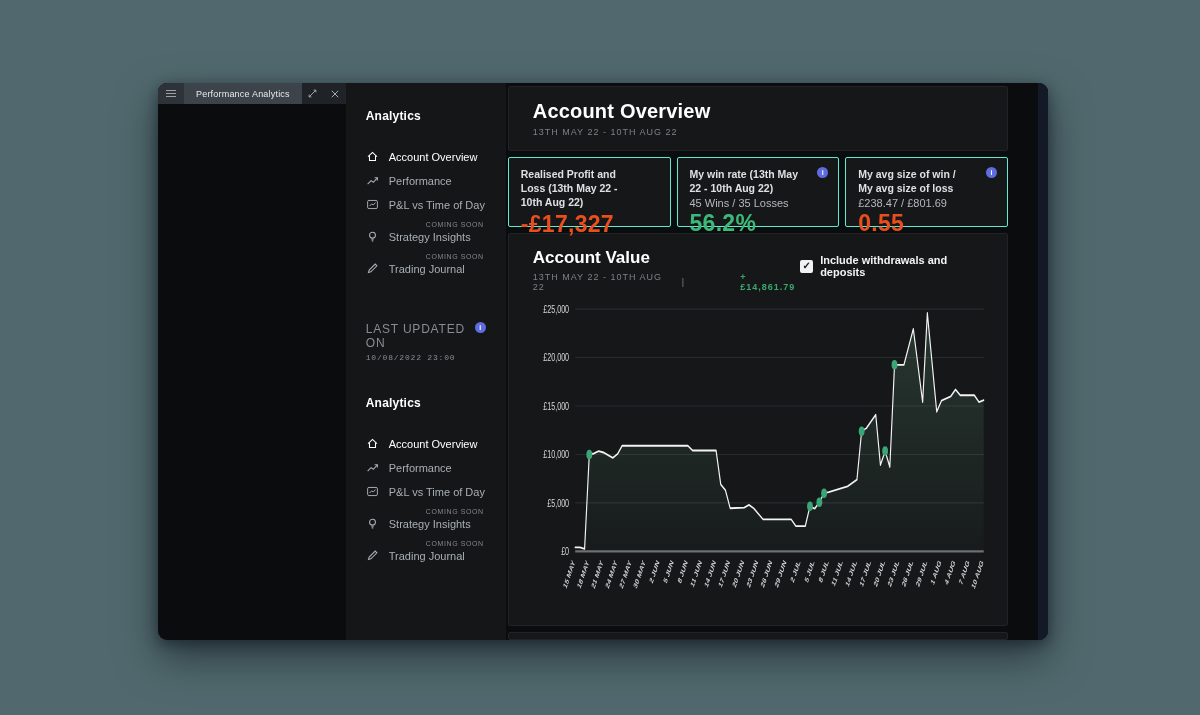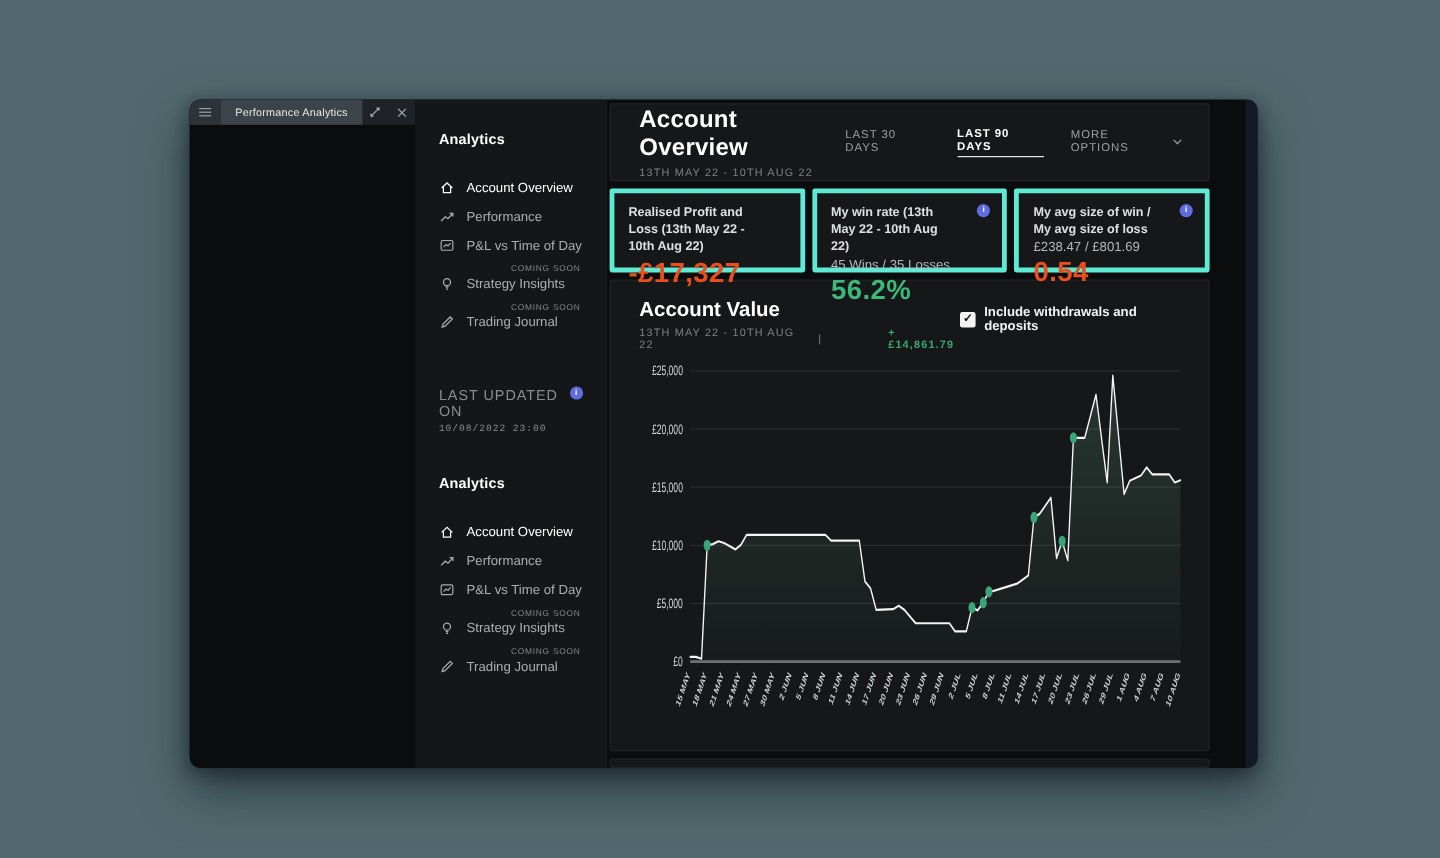--- a/index.html
+++ b/index.html
@@ -45,21 +45,21 @@
 
   .header-panel{ height:65px; display:flex; align-items:center; justify-content:space-between; padding:0 24px; }
   .h-title{ color:#fff; font-size:20px; font-weight:700; letter-spacing:.2px; }
   .h-sub{ color:#7c8286; font-size:9px; letter-spacing:1px; margin-top:4px; }
   .tabs{ display:flex; align-items:center; gap:22px; }
   .tab{ color:#9aa0a4; font-size:9.5px; letter-spacing:.8px; cursor:pointer; padding-bottom:2px; display:flex; align-items:center; gap:6px; }
   .tab.active{ color:#fff; font-weight:700; border-bottom:1px solid #e8e8e8; }
   .chev{ width:5px; height:5px; border-right:1px solid #9aa0a4; border-bottom:1px solid #9aa0a4; transform:rotate(45deg) translateY(-1px); }
 
   .stats{ display:flex; gap:6px; height:70px; flex:0 0 auto; }
-  .stat-card{ flex:1; background:#151719; border:4px solid #5eead4; border-radius:2px; padding:9px 12px 8px; position:relative; }
+  .stat-card{ flex:1; background:#151719; border:1px solid #5eead4; border-radius:2px; padding:9px 12px 8px; position:relative; }
   .stat-label{ color:#dde0e2; font-size:10.5px; font-weight:700; line-height:1.35; display:block; padding-right:26px; }
   .stat-sub{ color:#b4b9bc; font-size:11px; margin-top:2px; }
   .stat-value{ font-size:23px; font-weight:700; letter-spacing:.3px; margin-top:1px; }
   .stat-card .info-dot{ position:absolute; top:9px; right:10px; }
 
   .chart-panel{ flex:1; padding:14px 14px 6px 24px; display:flex; flex-direction:column; min-height:0; }
   .chart-head{ display:flex; justify-content:space-between; align-items:flex-start; }
   .c-title{ color:#fff; font-size:17px; font-weight:700; }
   .c-sub{ font-size:9px; letter-spacing:1px; color:#7c8286; margin-top:4px; display:flex; gap:7px; align-items:center; }
   .c-sub .sep{ color:#7c8286; }
@@ -200,49 +200,37 @@
           <span class="nav-label">Trading Journal</span>
         </div>
       </aside>
 
     <main class="content">
       <section class="panel header-panel">
         <div>
           <div class="h-title">Account Overview</div>
           <div class="h-sub">13TH MAY 22 - 10TH AUG 22</div>
         </div>
-        <div class="tabs" id="range-tabs">
-            <div class="tab">
-              <span>LAST 30 DAYS</span>
-            </div>
-            <div class="tab active">
-              <span>LAST 90 DAYS</span>
-            </div>
-            <div class="tab">
-              <span>MORE OPTIONS</span>
-              <span class="chev"></span>
-            </div>
-          </div>
       </section>
 
       <section class="stats" id="stats-row">
           <div class="stat-card">
             <span class="stat-label">Realised Profit and Loss (13th May 22 - 10th Aug 22)</span>
             <div class="stat-value" style="color: rgb(234, 78, 29);">-£17,327</div>
           </div>
           <div class="stat-card">
             <span class="stat-label">My win rate (13th May 22 - 10th Aug 22)</span>
             <div class="stat-sub">45 Wins / 35 Losses</div>
             <div class="stat-value" style="color: rgb(60, 184, 120);">56.2%</div>
             <span class="info-dot">i</span>
           </div>
           <div class="stat-card">
             <span class="stat-label">My avg size of win / My avg size of loss</span>
             <div class="stat-sub">£238.47 / £801.69</div>
-            <div class="stat-value" style="color: rgb(234, 78, 29);">0.54</div>
+            <div class="stat-value" style="color: rgb(234, 78, 29);">0.55</div>
             <span class="info-dot">i</span>
           </div>
         </section>
 
       <section class="panel chart-panel">
         <div class="chart-head">
           <div>
             <div class="c-title">Account Value</div>
             <div class="c-sub">
               <span>13TH MAY 22 - 10TH AUG 22</span>

